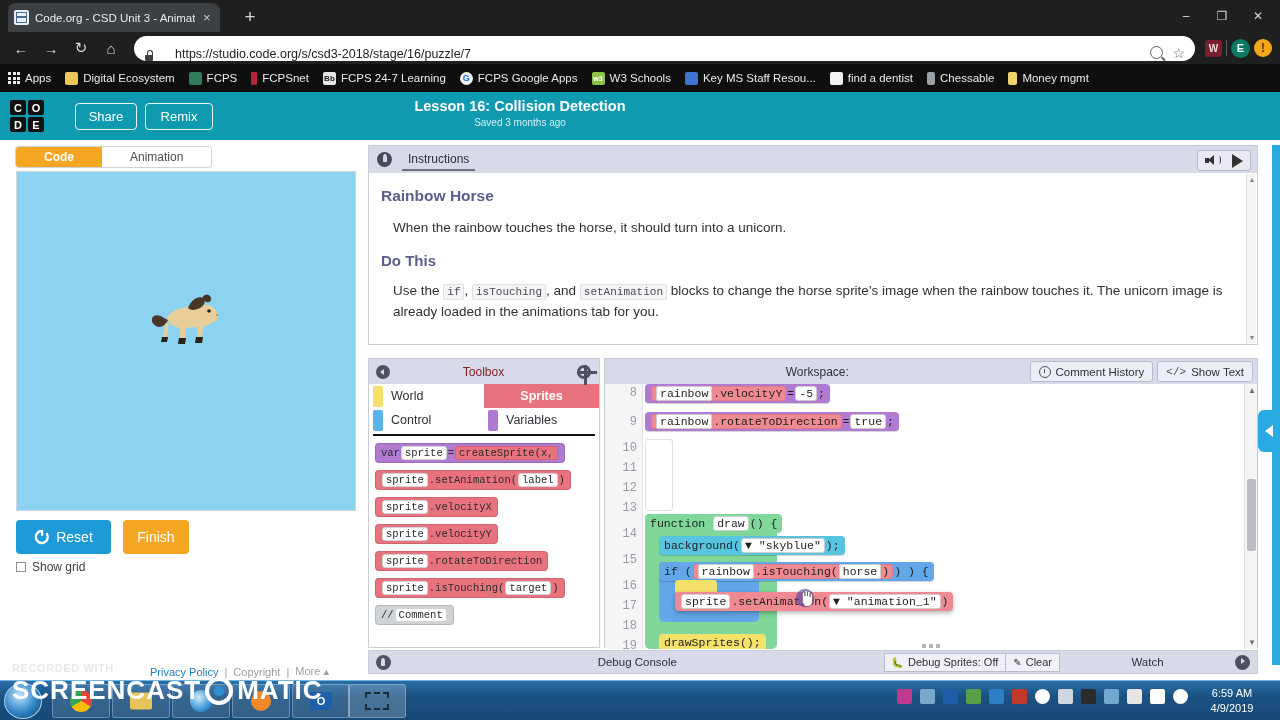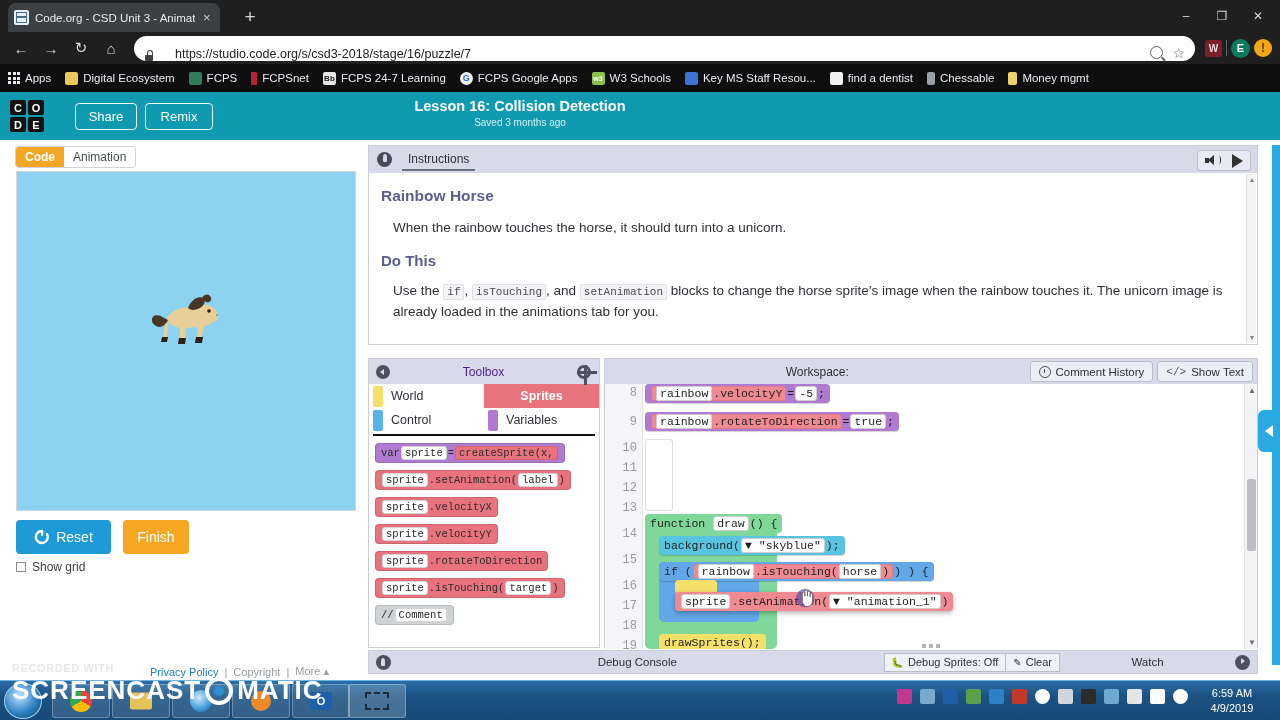--- a/index.html
+++ b/index.html
@@ -163,21 +163,21 @@
   }
   .caret-d { width:0;height:0;border-left:5px solid transparent;border-right:5px solid transparent;border-top:6px solid #fff; }
   .hamburger { position:absolute; right:18px; top:106px; width:26px; cursor:pointer; }
   .hamburger i { display:block; height:2.6px; background:#fff; margin-bottom:5px; border-radius:1px;}
 
   
   .stage-col { position:absolute; left:0; top:140px; width:366px; height:530px; background:#fff; }
   .toggle-tabs { position:absolute; left:16px; top:7px; display:flex; border-radius:3px; overflow:hidden;
     box-shadow:0 0 0 1px #d0d4d8; }
   .ttab {
-    font-size:12px; padding:3px 9px; cursor:pointer; background:#fff; color:#4a4f54;
+    font-size:12px; padding:3px 28px; cursor:pointer; background:#fff; color:#4a4f54;
   }
   .ttab.active { background:#f5a623; color:#fff; font-weight:bold; }
   .stage {
     position:absolute; left:16px; top:31px; width:340px; height:340px; background:#8cd3f2;
     border:1px solid #cfd7dc;
   }
   .btn-reset {
     position:absolute; left:16px; top:380px; width:95px; height:34px; background:#1e9ad6;
     border-radius:4px; color:#fff; font-size:14px; display:flex; align-items:center;
     justify-content:center; gap:6px; cursor:pointer;
@@ -240,21 +240,21 @@
 
   
   .mid-row { position:absolute; left:368px; top:358px; width:890px; height:290px; }
   .toolbox { position:absolute; left:0; top:0; width:232px; height:290px; background:#fff; border:1px solid #c9cdd6;}
   .tb-head { height:25px; background:#d8daea; display:flex; align-items:center; position:relative; }
   .tb-back {
     width:14px;height:14px;border-radius:50%;background:#4d5160; margin-left:7px;
     display:flex;align-items:center;justify-content:center; cursor:pointer;
   }
   .tb-back::after{ content:""; width:0;height:0;border-top:3.5px solid transparent;border-bottom:3.5px solid transparent;border-right:4.5px solid #d8daea; margin-right:1.5px;}
-  .tb-title { flex:1 1 auto; text-align:center; font-size:12px; color:#4c1d95; }
+  .tb-title { flex:1 1 auto; text-align:center; font-size:12px; color:#7f1d1d; }
   .gear {
     width:14px;height:14px;margin-right:8px;border-radius:50%;border:3px solid #4d5160;
     position:relative; cursor:pointer;
   }
   .gear::before{content:"";position:absolute;left:-3px;top:3.5px;width:20px;height:3px;background:#4d5160;}
   .gear::after{content:"";position:absolute;left:3.5px;top:-3px;width:3px;height:20px;background:#4d5160;}
   .cat-grid { display:grid; grid-template-columns:1fr 1fr; }
   .cat {
     display:flex; align-items:center; gap:8px; height:24px; font-size:12.5px; color:#2f3138;
     cursor:pointer; padding-left:4px;

